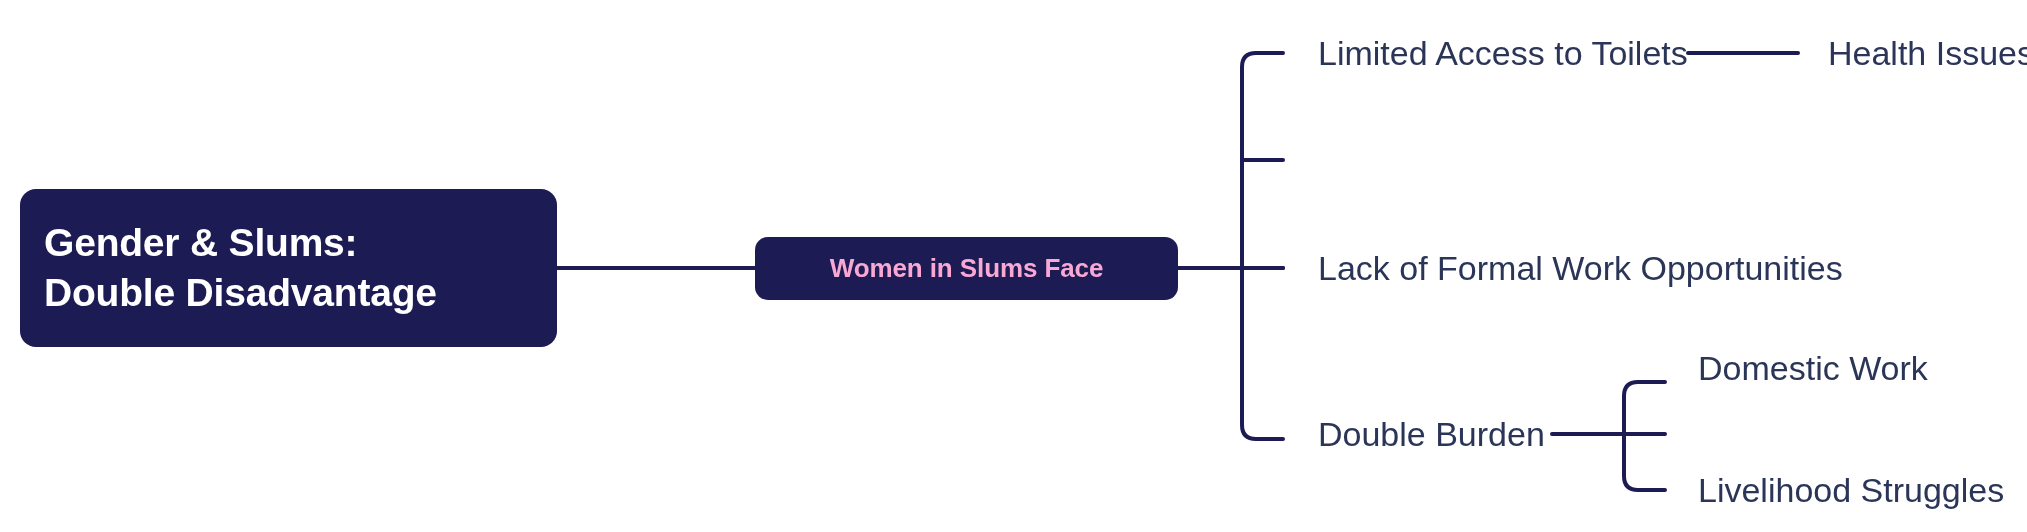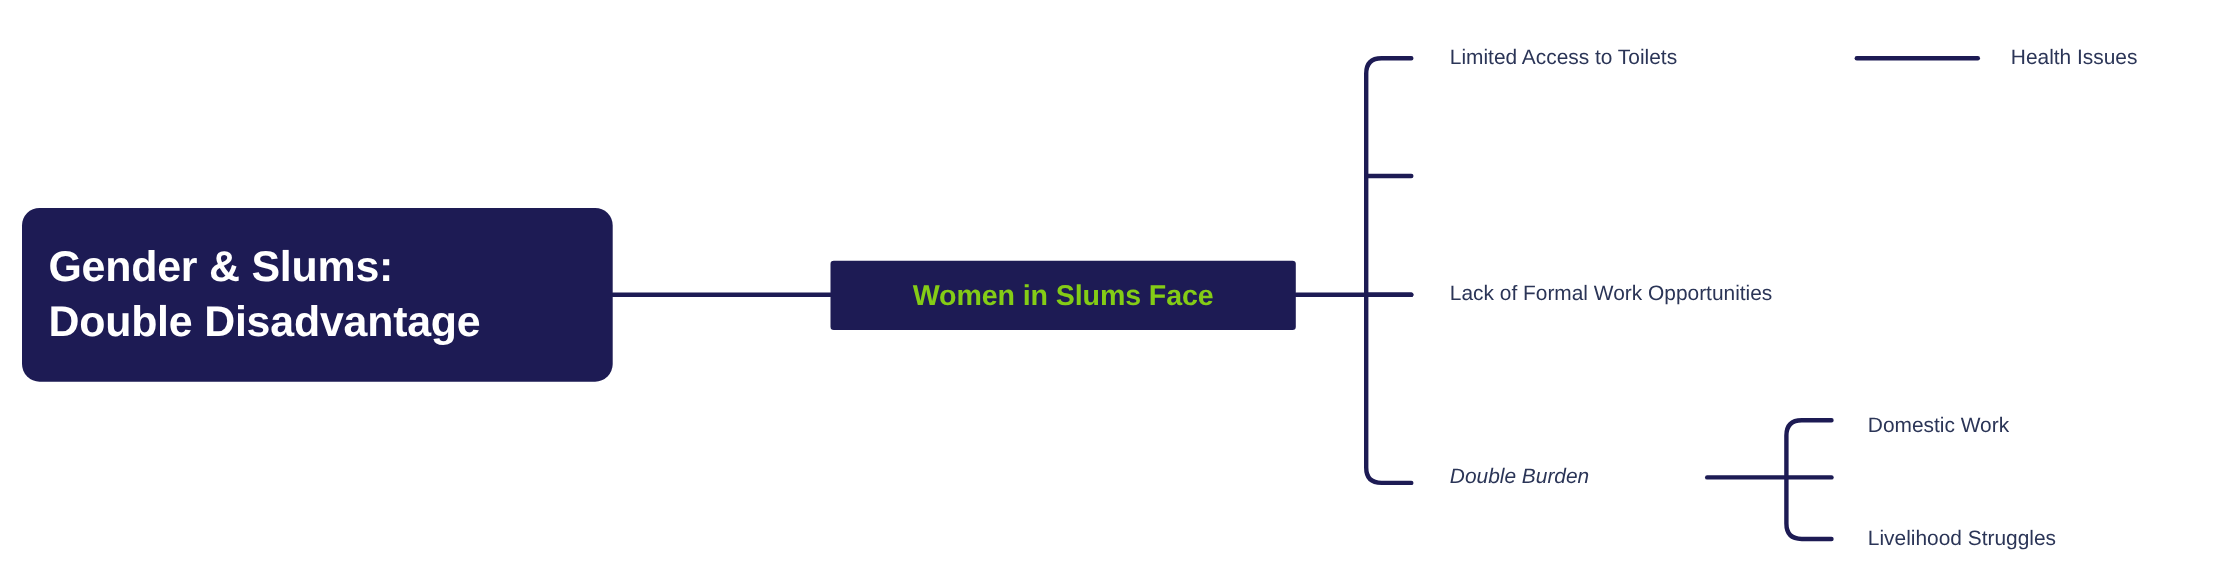--- a/index.html
+++ b/index.html
@@ -48,36 +48,36 @@
   }
   .node-root .line {
     white-space: nowrap;
   }
 
   
   .node-pill {
     position: absolute;
     box-sizing: border-box;
     background: #1d1b54;
-    color: #84cc16;
-    border-radius: 3px;
+    color: #f9a8d4;
+    border-radius: 13px;
     display: flex;
     align-items: center;
     justify-content: center;
     font-weight: bold;
     font-size: 26px;
     letter-spacing: -0.1px;
     white-space: nowrap;
   }
 
   
   .node-label {
     position: absolute;
     color: #2b3557;
-    font-size: 19px;
+    font-size: 34px;
     line-height: 32px;
     white-space: nowrap;
     font-weight: normal;
   }
 </style>
 </head>
 <body>
 
 <div id="canvas">
 
@@ -113,29 +113,29 @@
 
   <div class="node-label" style="left:1318px; top:37px;">
     <span>Limited Access to Toilets</span>
   </div>
 
 
   <div class="node-label" style="left:1318px; top:252px;text-align:right;">
     <span>Lack of Formal Work Opportunities</span>
   </div>
 
-  <div class="node-label" style="left:1318px; top:418px;font-style:italic;">
+  <div class="node-label" style="left:1318px; top:418px;">
     <span>Double Burden</span>
   </div>
 
   <div class="node-label" style="left:1828px; top:37px;">
     <span>Health Issues</span>
   </div>
 
-  <div class="node-label" style="left:1698px; top:372px;">
+  <div class="node-label" style="left:1698px; top:352px;">
     <span>Domestic Work</span>
   </div>
 
   <div class="node-label" style="left:1698px; top:474px;text-align:right;">
     <span>Livelihood Struggles</span>
   </div>
 
 </div>
 
 </body></html>

